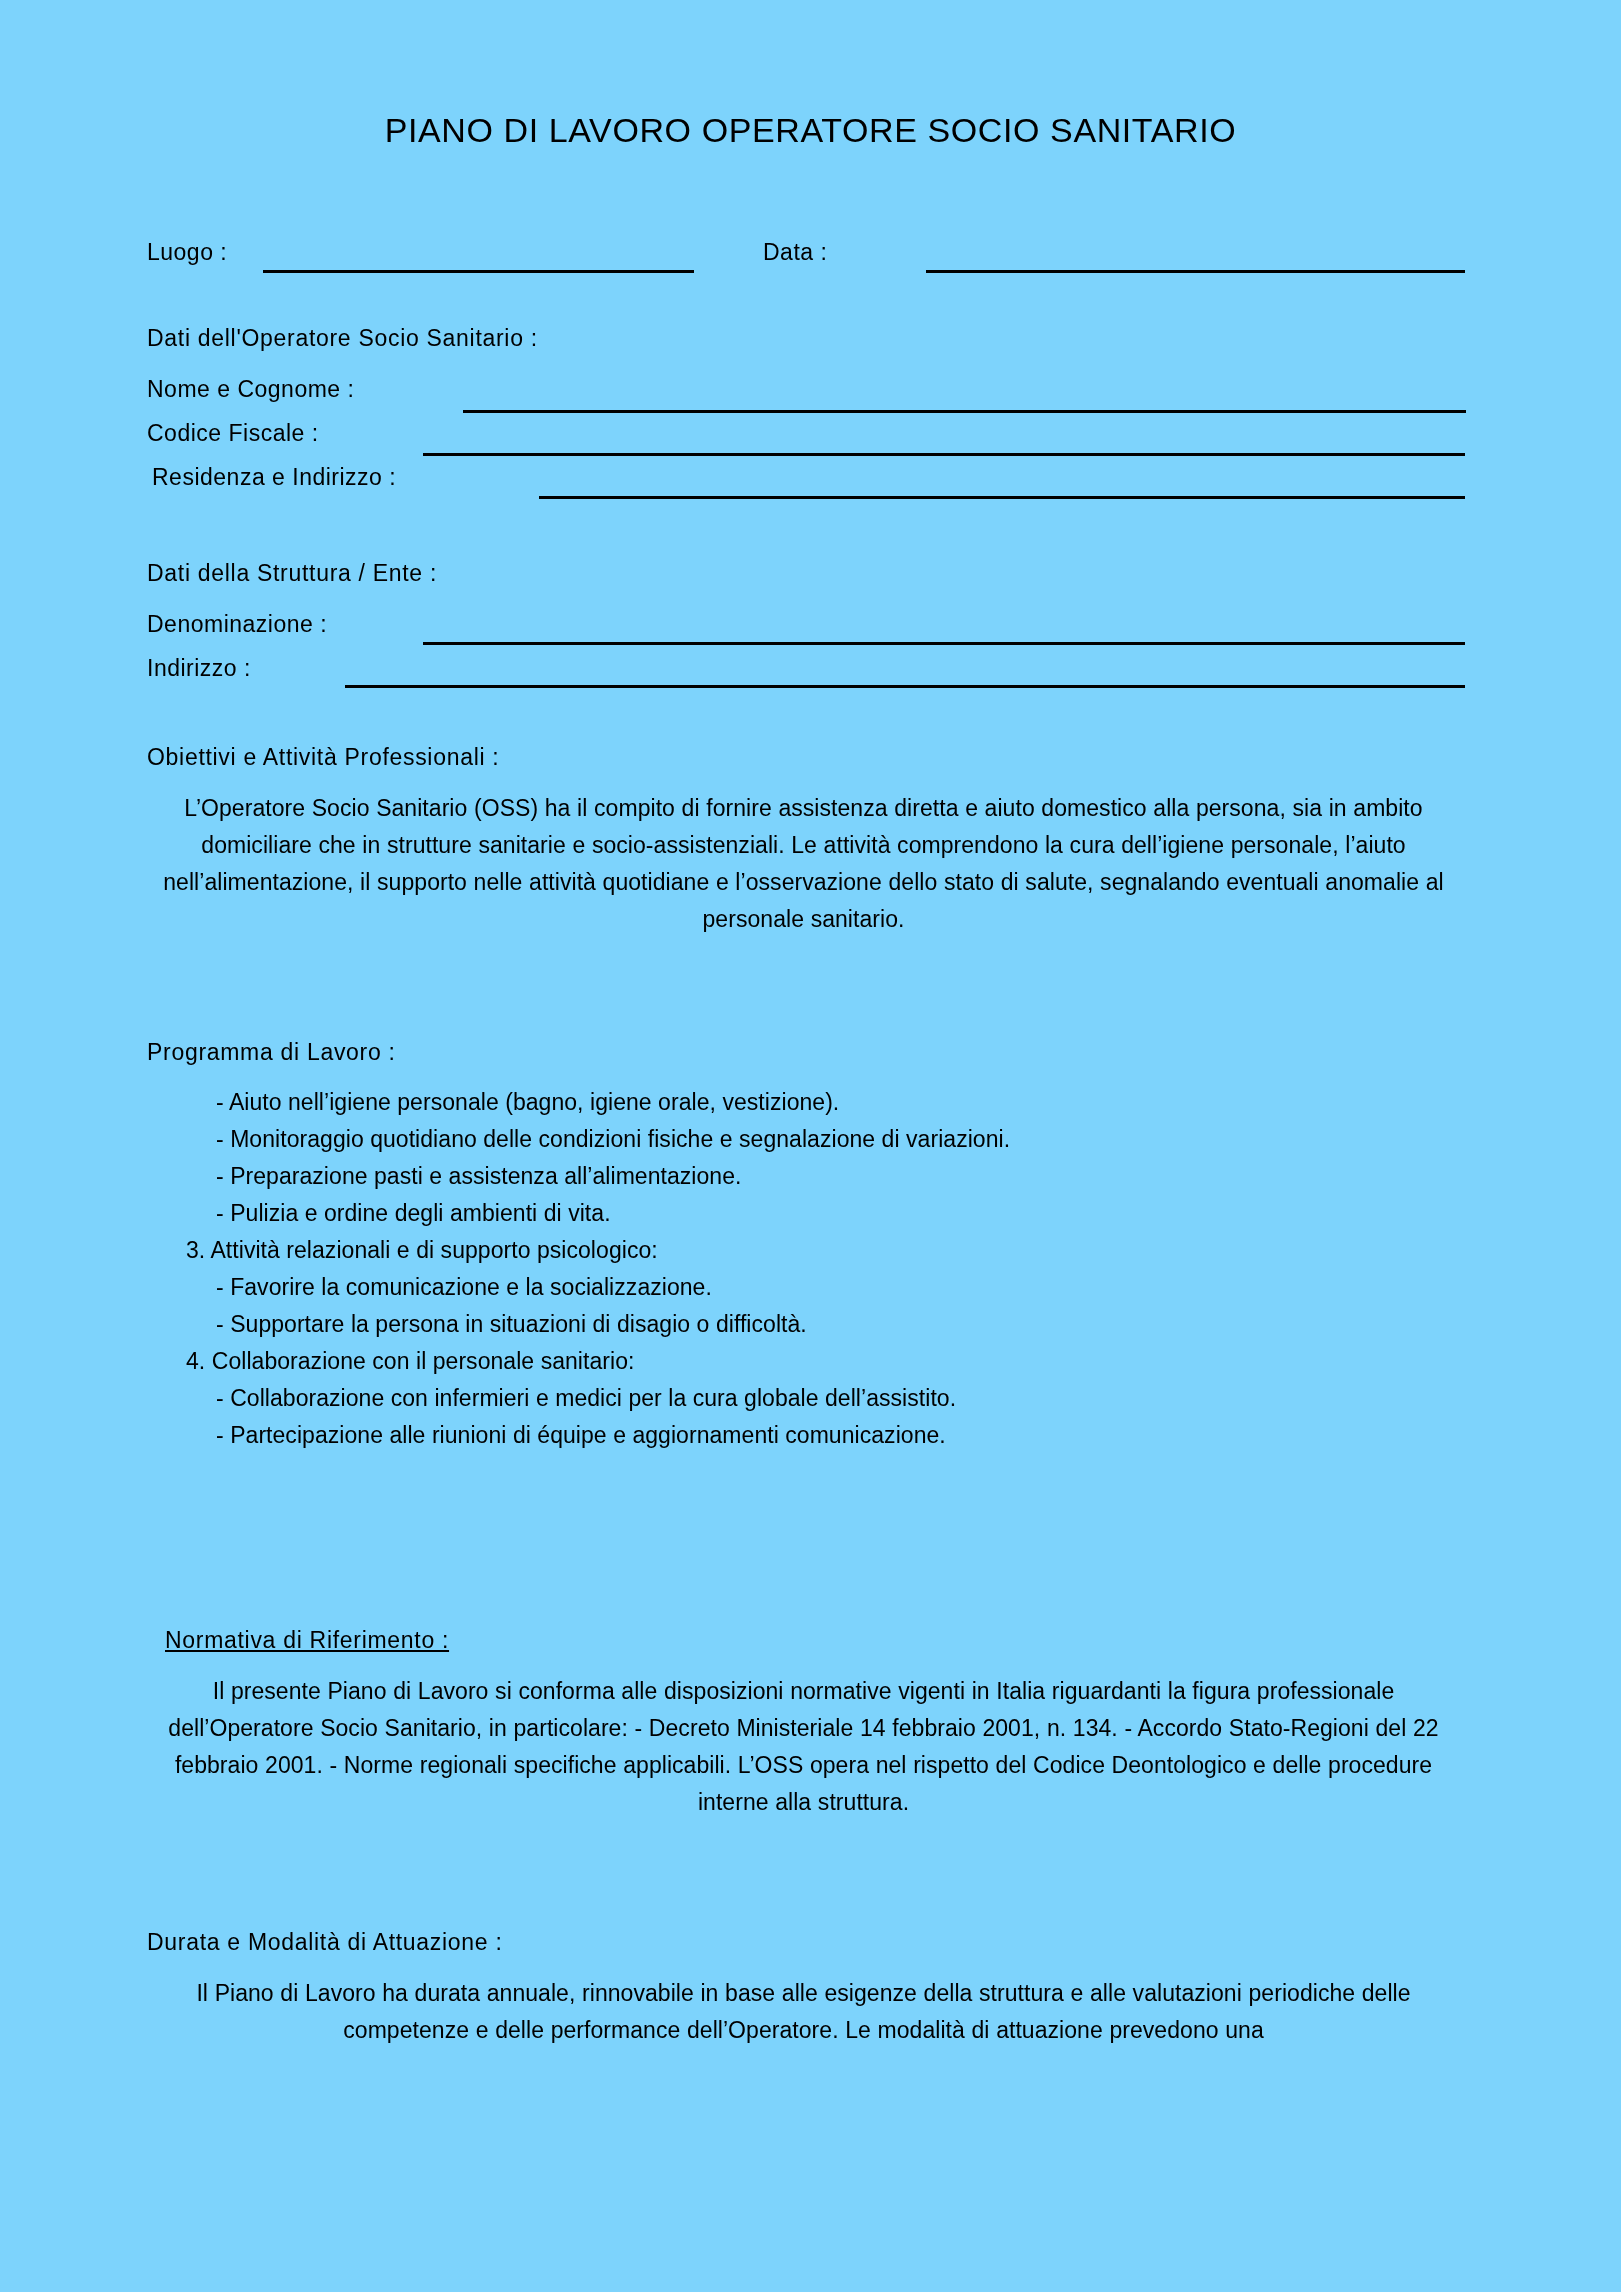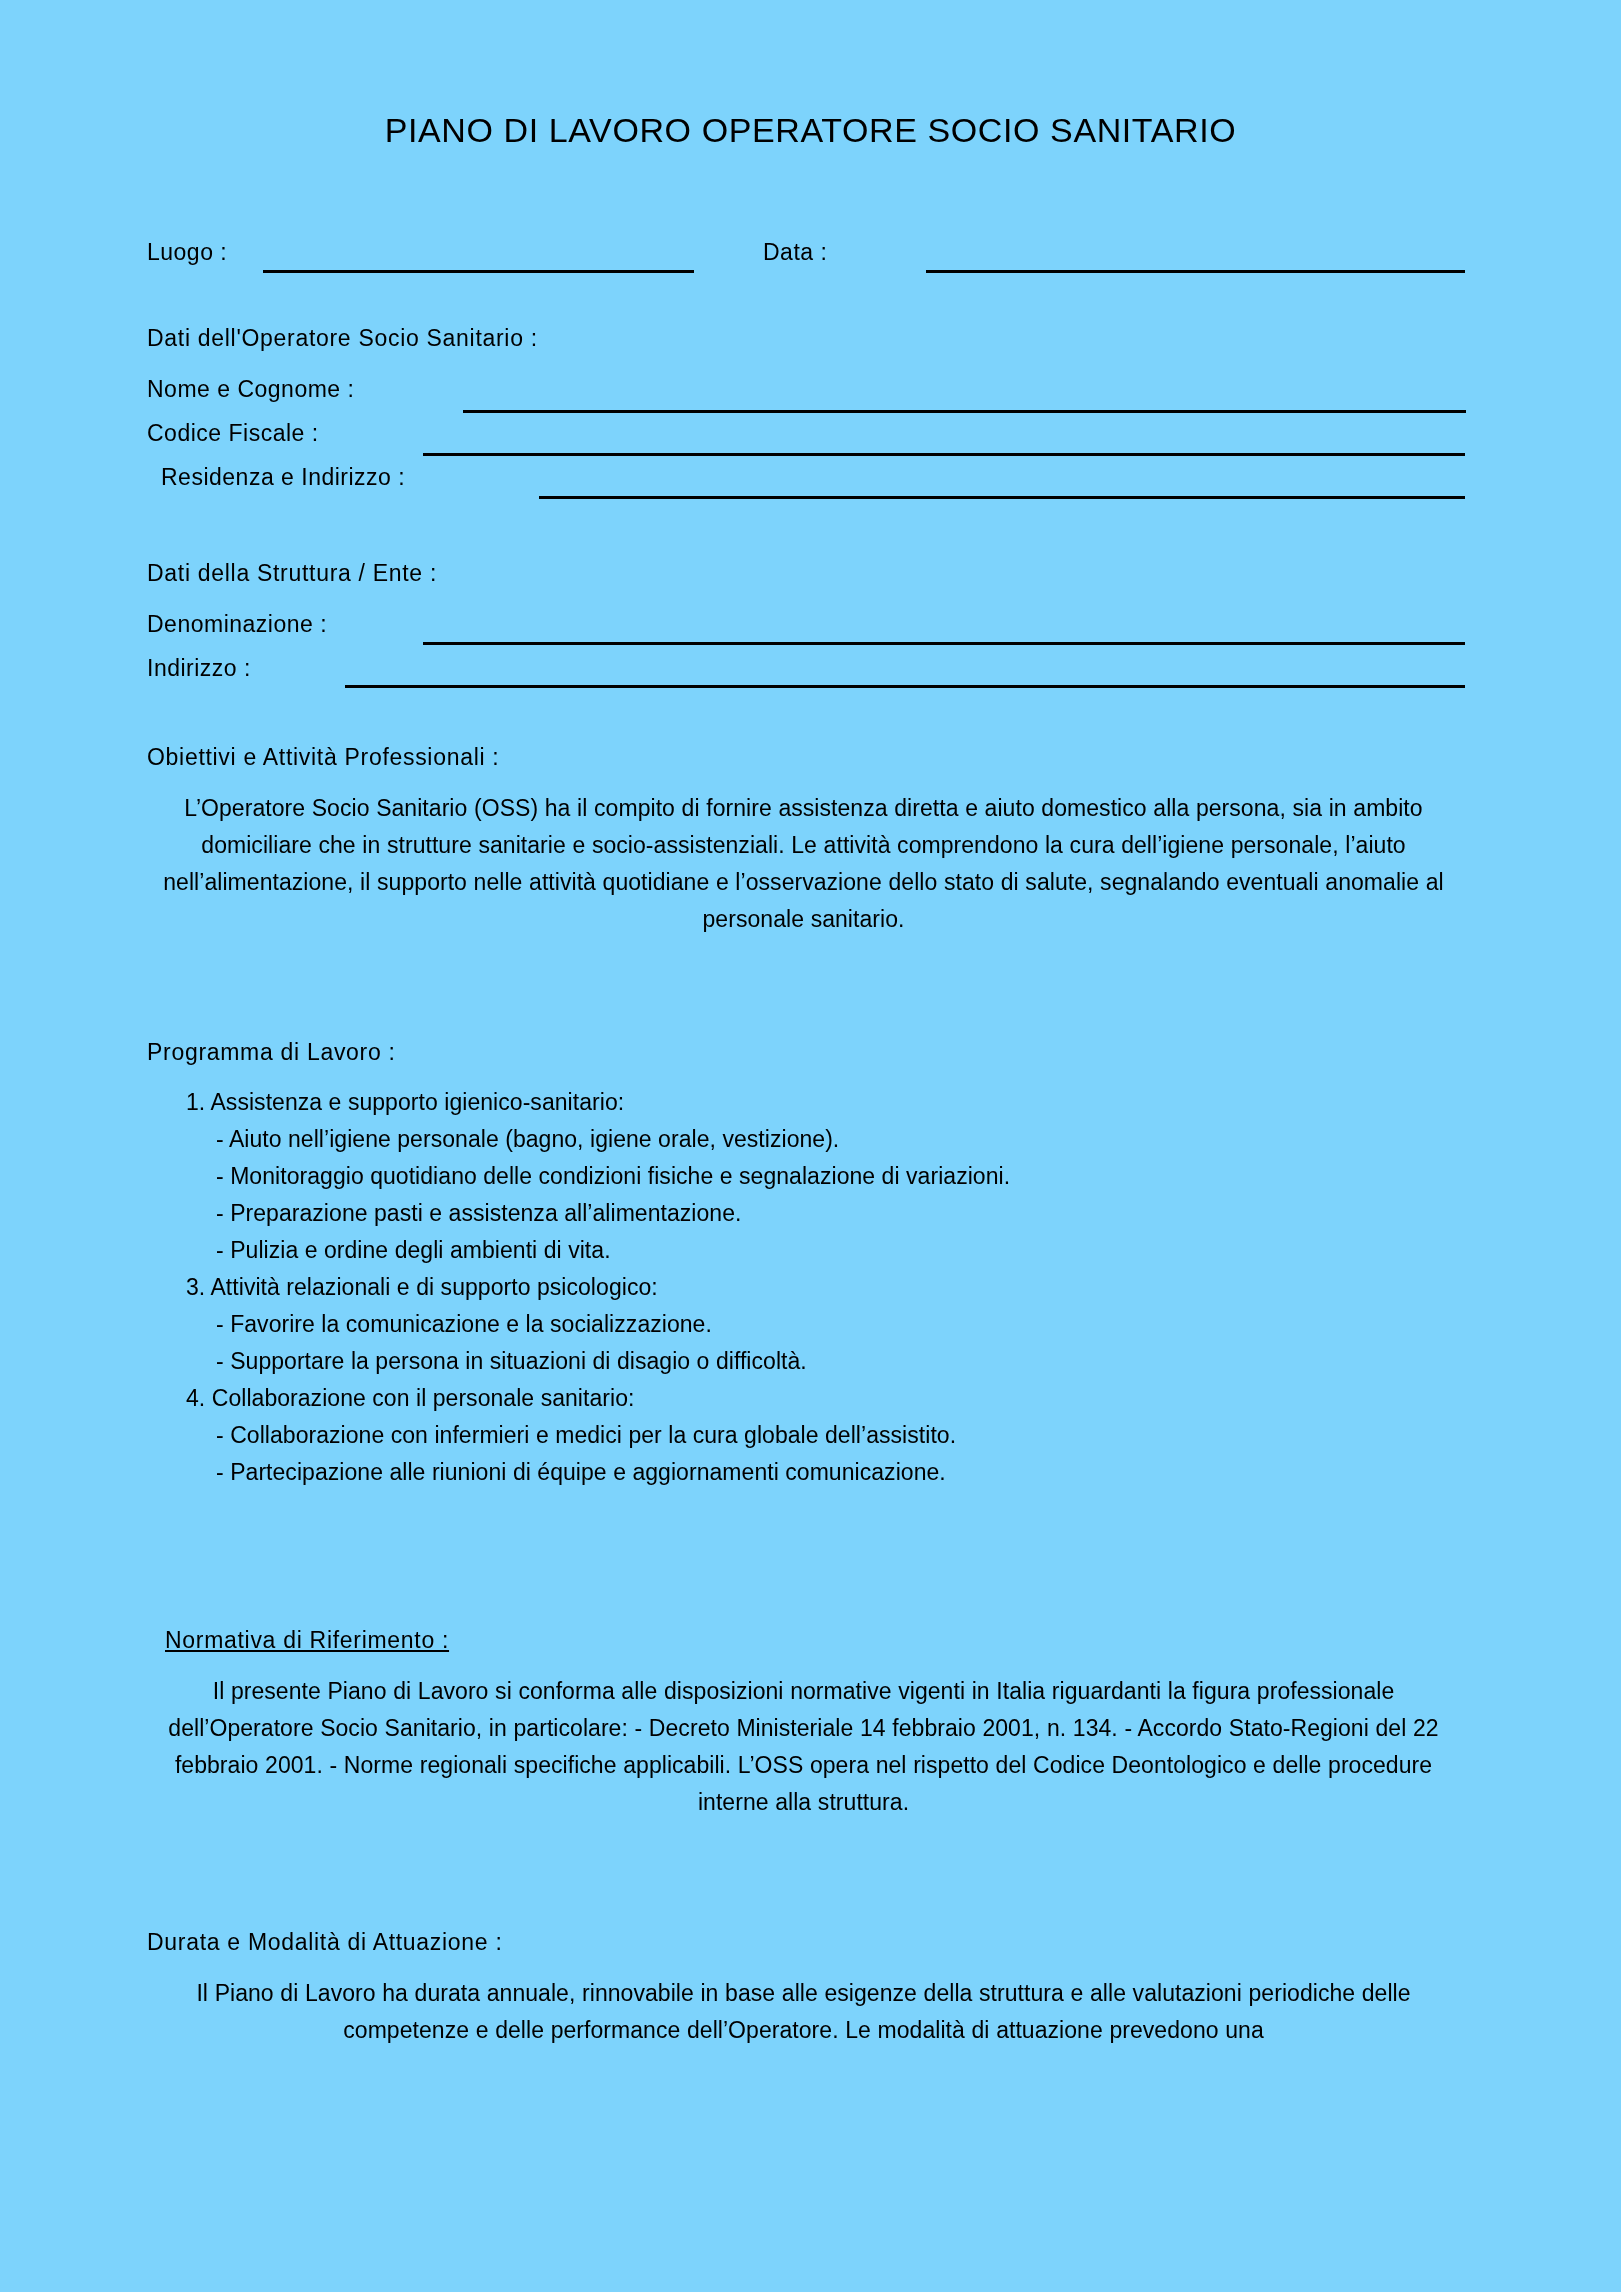--- a/index.html
+++ b/index.html
@@ -96,39 +96,38 @@
   <div class="rule" style="top:270px; left:926px; width:539px;"></div>
 
   <div class="section-head" style="top:325px; left:147px;">Dati dell'Operatore Socio Sanitario :</div>
 
   <div class="abs lbl" style="top:375px; left:147px;">Nome e Cognome :</div>
   <div class="rule" style="top:410px; left:463px; width:1003px;"></div>
 
   <div class="abs lbl" style="top:419px; left:147px;">Codice Fiscale :</div>
   <div class="rule" style="top:453px; left:423px; width:1042px;"></div>
 
-  <div class="abs lbl" style="top:463px; left:161px;">Residenza e Indirizzo :</div>
+  <div class="abs lbl" style="top:463px; left:152px;">Residenza e Indirizzo :</div>
   <div class="rule" style="top:496px; left:539px; width:926px;"></div>
 
   <div class="section-head" style="top:560px; left:147px;">Dati della Struttura / Ente :</div>
 
   <div class="abs lbl" style="top:610px; left:147px;">Denominazione :</div>
   <div class="rule" style="top:642px; left:423px; width:1042px;"></div>
 
   <div class="abs lbl" style="top:654px; left:147px;">Indirizzo :</div>
   <div class="rule" style="top:685px; left:345px; width:1120px;"></div>
 
   <div class="section-head" style="top:744px; left:147px;">Obiettivi e Attività Professionali :</div>
   <div class="para" style="top:790px; left:147px; width:1313px;">L’Operatore Socio Sanitario (OSS) ha il compito di fornire assistenza diretta e aiuto domestico alla persona, sia in ambito domiciliare che in strutture sanitarie e socio-assistenziali. Le attività comprendono la cura dell’igiene personale, l’aiuto nell’alimentazione, il supporto nelle attività quotidiane e l’osservazione dello stato di salute, segnalando eventuali anomalie al personale sanitario.</div>
 
   <div class="section-head" style="top:1039px; left:147px;text-align:right;">Programma di Lavoro :</div>
 
   <div class="prog-list" style="top:1084px; left:147px; width:1313px;">
 
-    <div class="prog-num">1. Assistenza e supporto igienico-sanitario:</div>
     <div class="prog-sub">- Aiuto nell’igiene personale (bagno, igiene orale, vestizione).</div>
     <div class="prog-sub">- Monitoraggio quotidiano delle condizioni fisiche e segnalazione di variazioni.</div>
 
     <div class="prog-sub">- Preparazione pasti e assistenza all’alimentazione.</div>
     <div class="prog-sub">- Pulizia e ordine degli ambienti di vita.</div>
 
     <div class="prog-num">3. Attività relazionali e di supporto psicologico:</div>
     <div class="prog-sub">- Favorire la comunicazione e la socializzazione.</div>
     <div class="prog-sub">- Supportare la persona in situazioni di disagio o difficoltà.</div>
 

